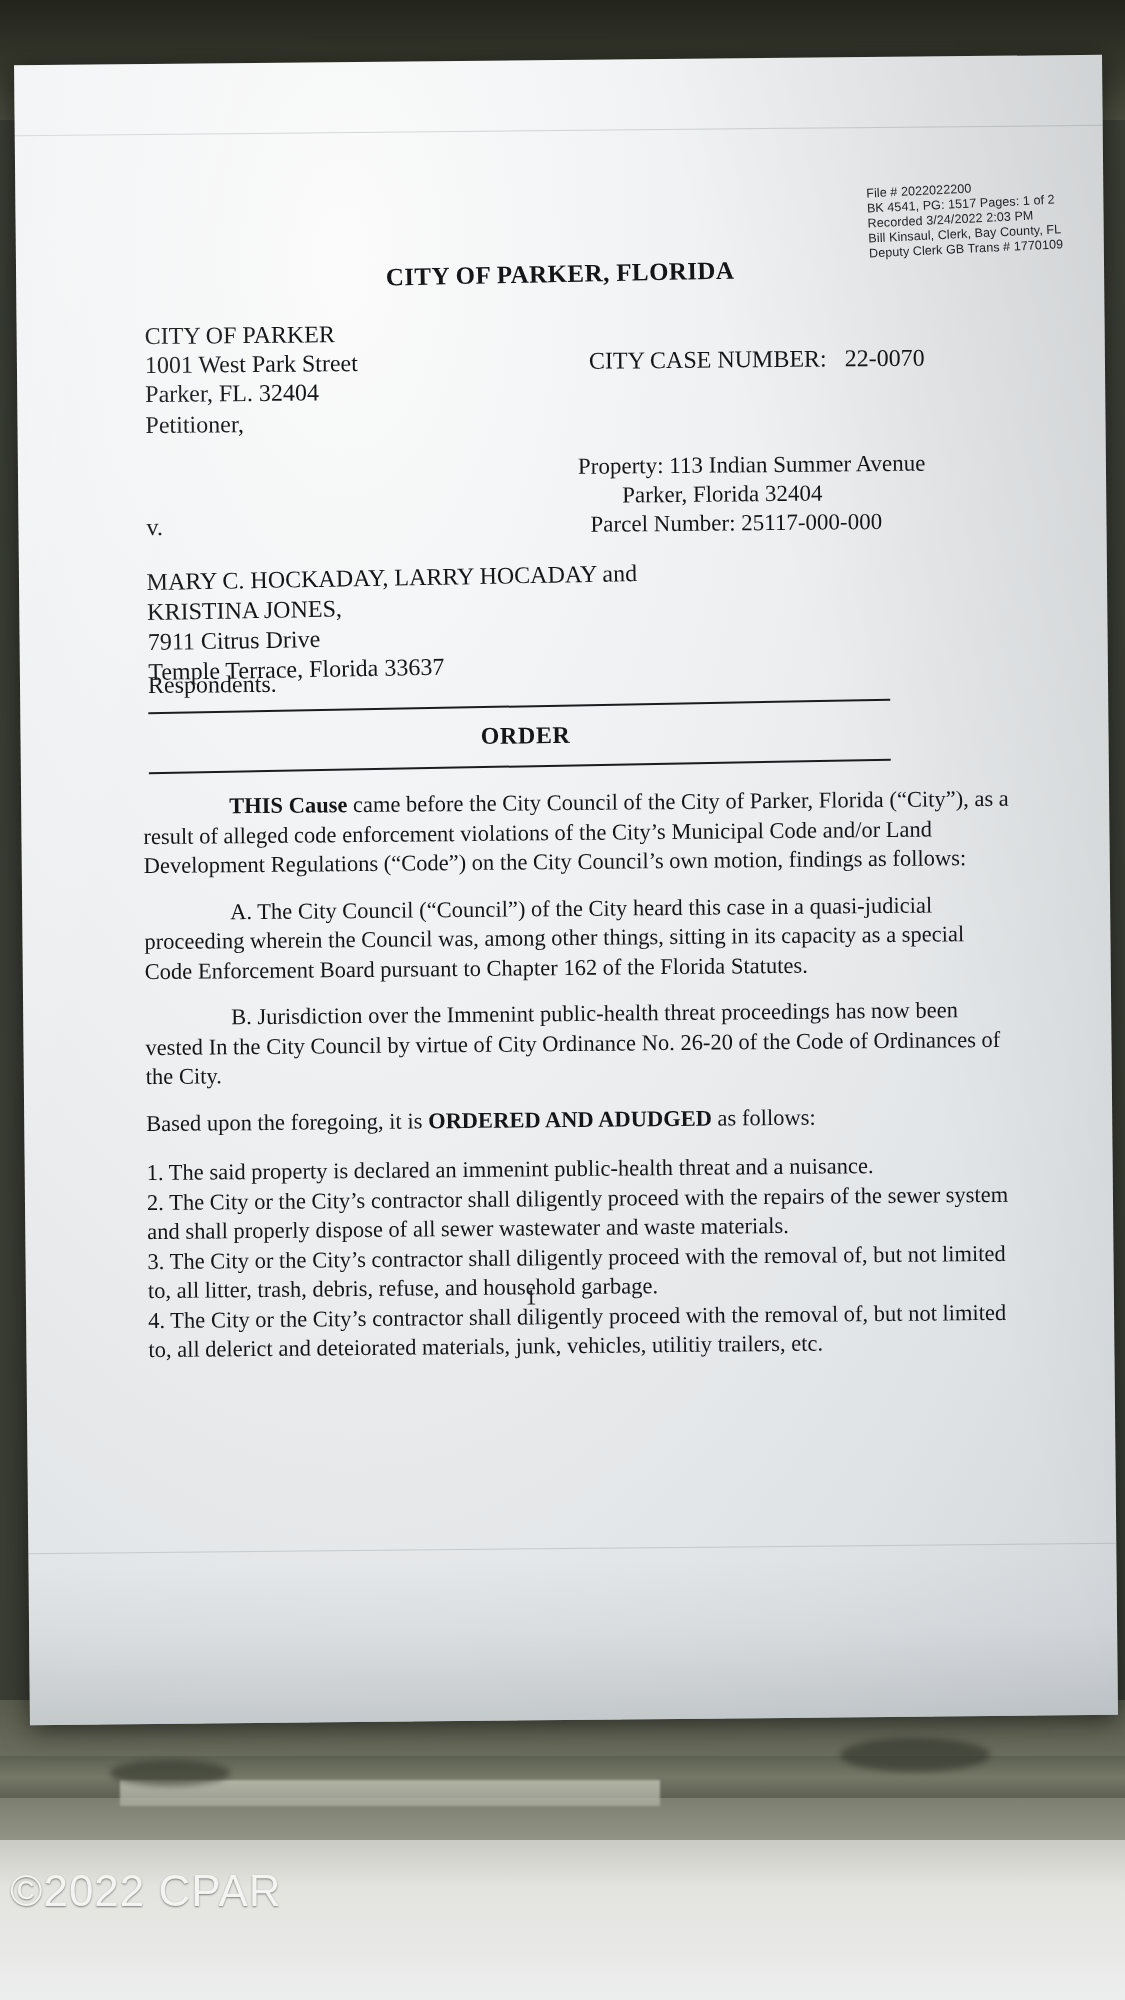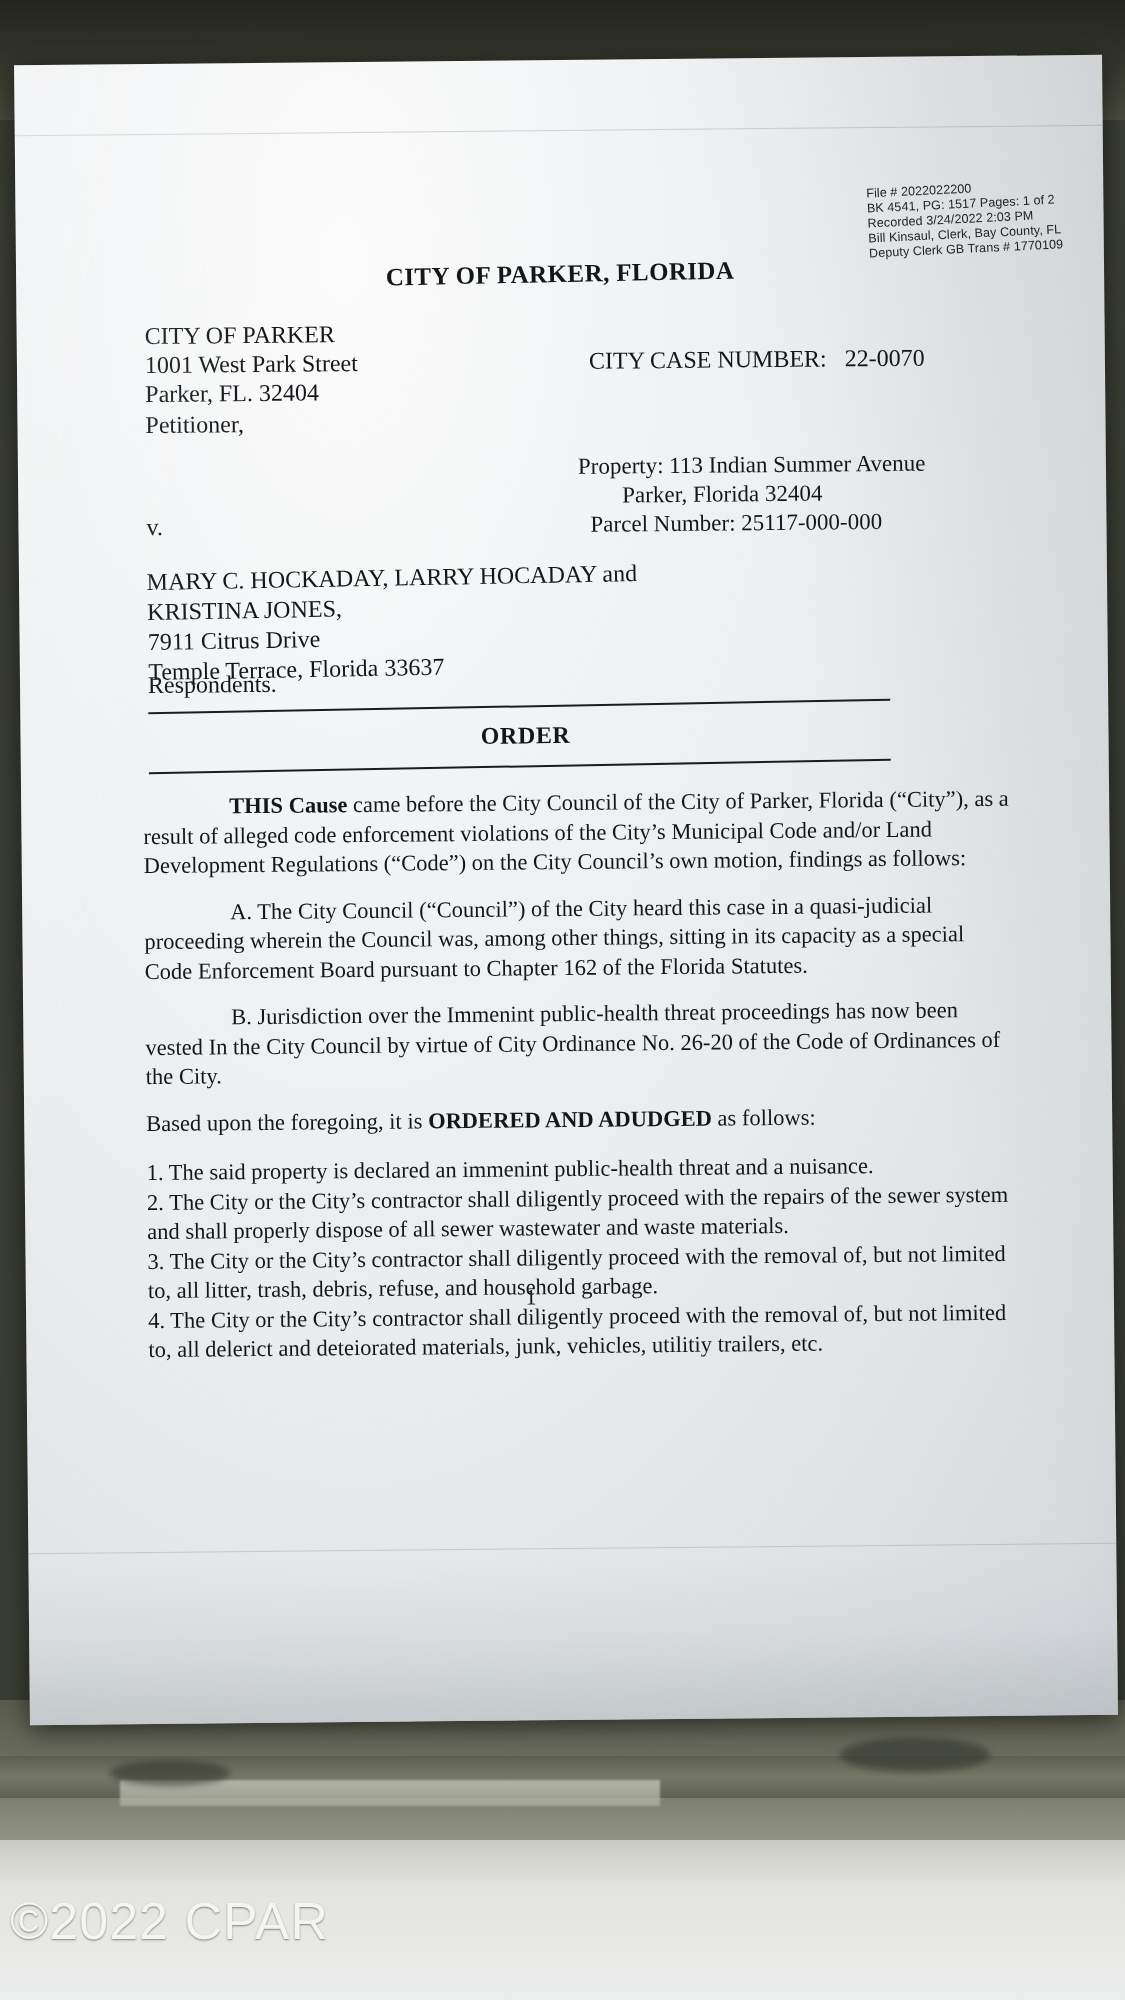--- a/index.html
+++ b/index.html
@@ -199,26 +199,25 @@
     width: 1010px;
     text-align: center;
     font-size: 22px;
   }
 
   
   .watermark {
     position: absolute;
     left: 10px; top: 1866px;
     font-family: "Liberation Sans", sans-serif;
-    font-size: 52px;
+    font-size: 44px;
     font-weight: 300;
     letter-spacing: 1px;
     color: #f4f5f2;
     text-shadow: 0 1px 2px rgba(0,0,0,.45);
-    margin-top: 25px;
   }
 </style>
 </head>
 <body>
 
 <div id="page">
 
   <div class="bg-top"></div>
   <div class="bg-bottom"></div>
   <div class="bg-bottom2"></div>

